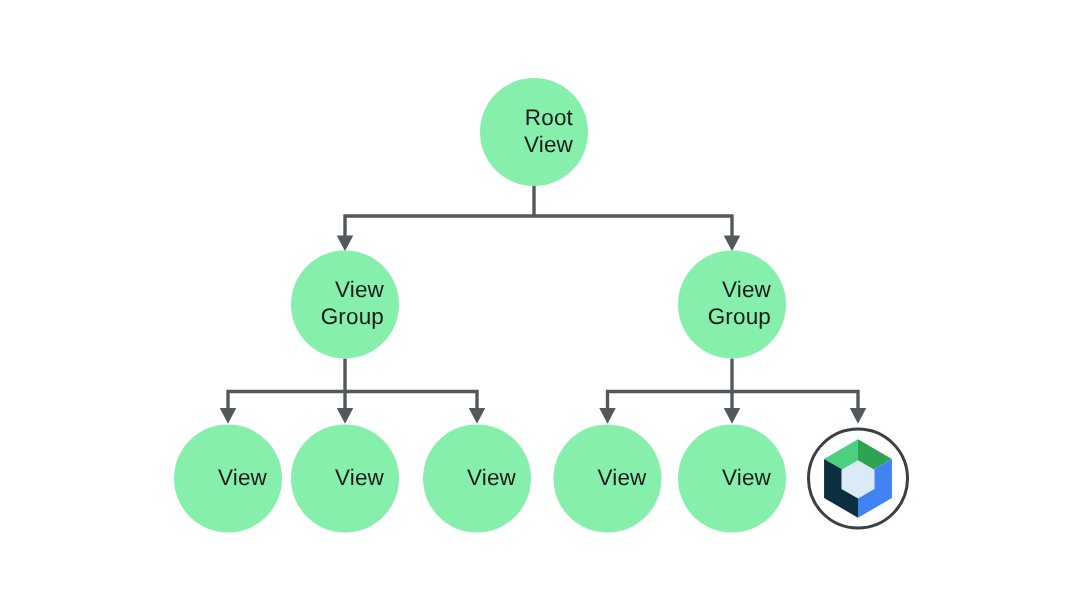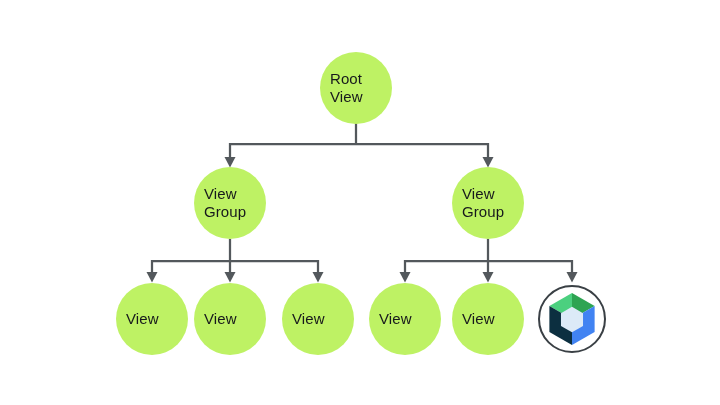--- a/index.html
+++ b/index.html
@@ -17,25 +17,25 @@
   .connectors {
     position: absolute;
     left: 0; top: 0;
     width: 720px; height: 405px;
   }
   .node {
     position: absolute;
     width: 72px;
     height: 72px;
     border-radius: 50%;
-    background: #bef264;
+    background: #86efac;
     display: flex;
     align-items: center;
     justify-content: center;
-    text-align: left;
+    text-align: right;
   }
   .node .label {
     display: block;
     width: 52px;
     font-size: 15px;
     line-height: 18px;
     color: #17191c;
     letter-spacing: 0.1px;
   }
   .logo-node {

